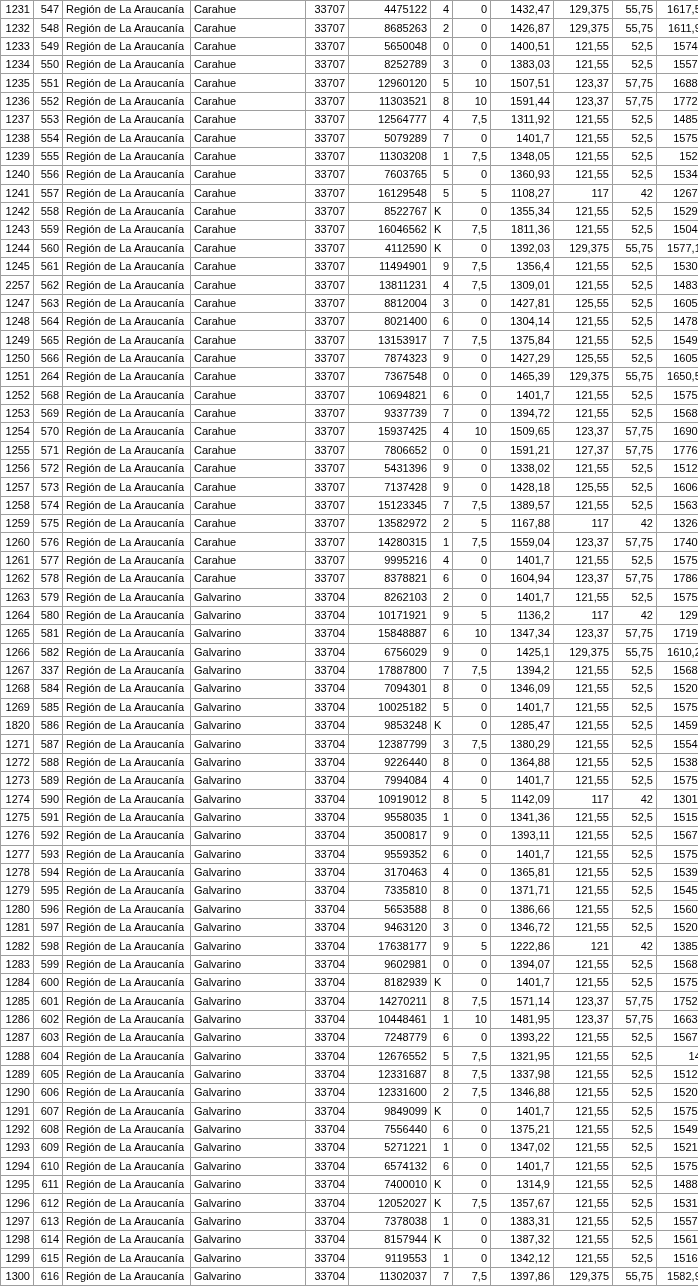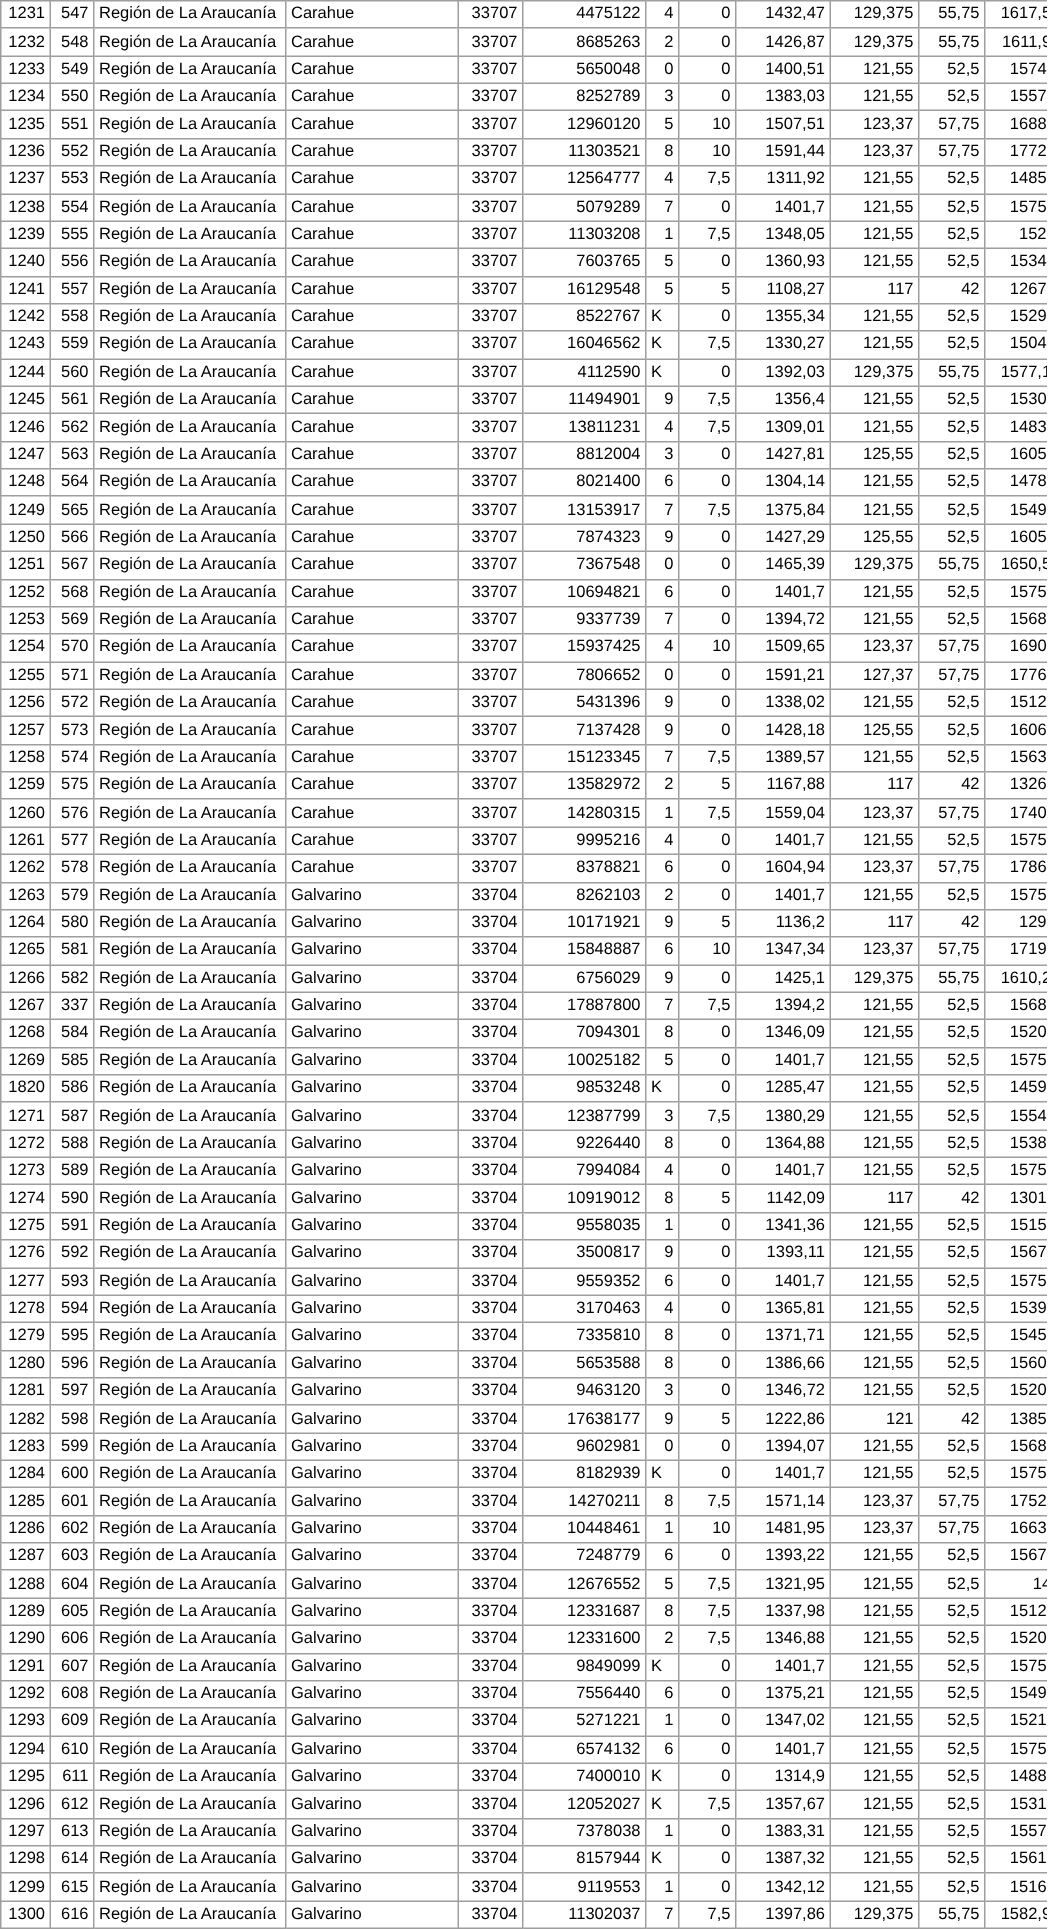--- a/index.html
+++ b/index.html
@@ -242,21 +242,21 @@
         </tr>
         <tr>
           <td class="num">1243</td>
           <td class="num">559</td>
           <td class="text">Región de La Araucanía</td>
           <td class="text">Carahue</td>
           <td class="num">33707</td>
           <td class="num">16046562</td>
           <td class="text">K</td>
           <td class="num">7,5</td>
-          <td class="num">1330,27</td>
+          <td class="num">1811,36</td>
           <td class="num">121,55</td>
           <td class="num">52,5</td>
           <td class="num">1504,32</td>
         </tr>
         <tr>
           <td class="num">1244</td>
           <td class="num">560</td>
           <td class="text">Región de La Araucanía</td>
           <td class="text">Carahue</td>
           <td class="num">33707</td>
@@ -276,21 +276,21 @@
           <td class="num">33707</td>
           <td class="num">11494901</td>
           <td class="num">9</td>
           <td class="num">7,5</td>
           <td class="num">1356,4</td>
           <td class="num">121,55</td>
           <td class="num">52,5</td>
           <td class="num">1530,45</td>
         </tr>
         <tr>
-          <td class="num">1246</td>
+          <td class="num">2257</td>
           <td class="num">562</td>
           <td class="text">Región de La Araucanía</td>
           <td class="text">Carahue</td>
           <td class="num">33707</td>
           <td class="num">13811231</td>
           <td class="num">4</td>
           <td class="num">7,5</td>
           <td class="num">1309,01</td>
           <td class="num">121,55</td>
           <td class="num">52,5</td>
@@ -347,21 +347,21 @@
           <td class="num">7874323</td>
           <td class="num">9</td>
           <td class="num">0</td>
           <td class="num">1427,29</td>
           <td class="num">125,55</td>
           <td class="num">52,5</td>
           <td class="num">1605,34</td>
         </tr>
         <tr>
           <td class="num">1251</td>
-          <td class="num">567</td>
+          <td class="num">264</td>
           <td class="text">Región de La Araucanía</td>
           <td class="text">Carahue</td>
           <td class="num">33707</td>
           <td class="num">7367548</td>
           <td class="num">0</td>
           <td class="num">0</td>
           <td class="num">1465,39</td>
           <td class="num">129,375</td>
           <td class="num">55,75</td>
           <td class="num">1650,515</td>

